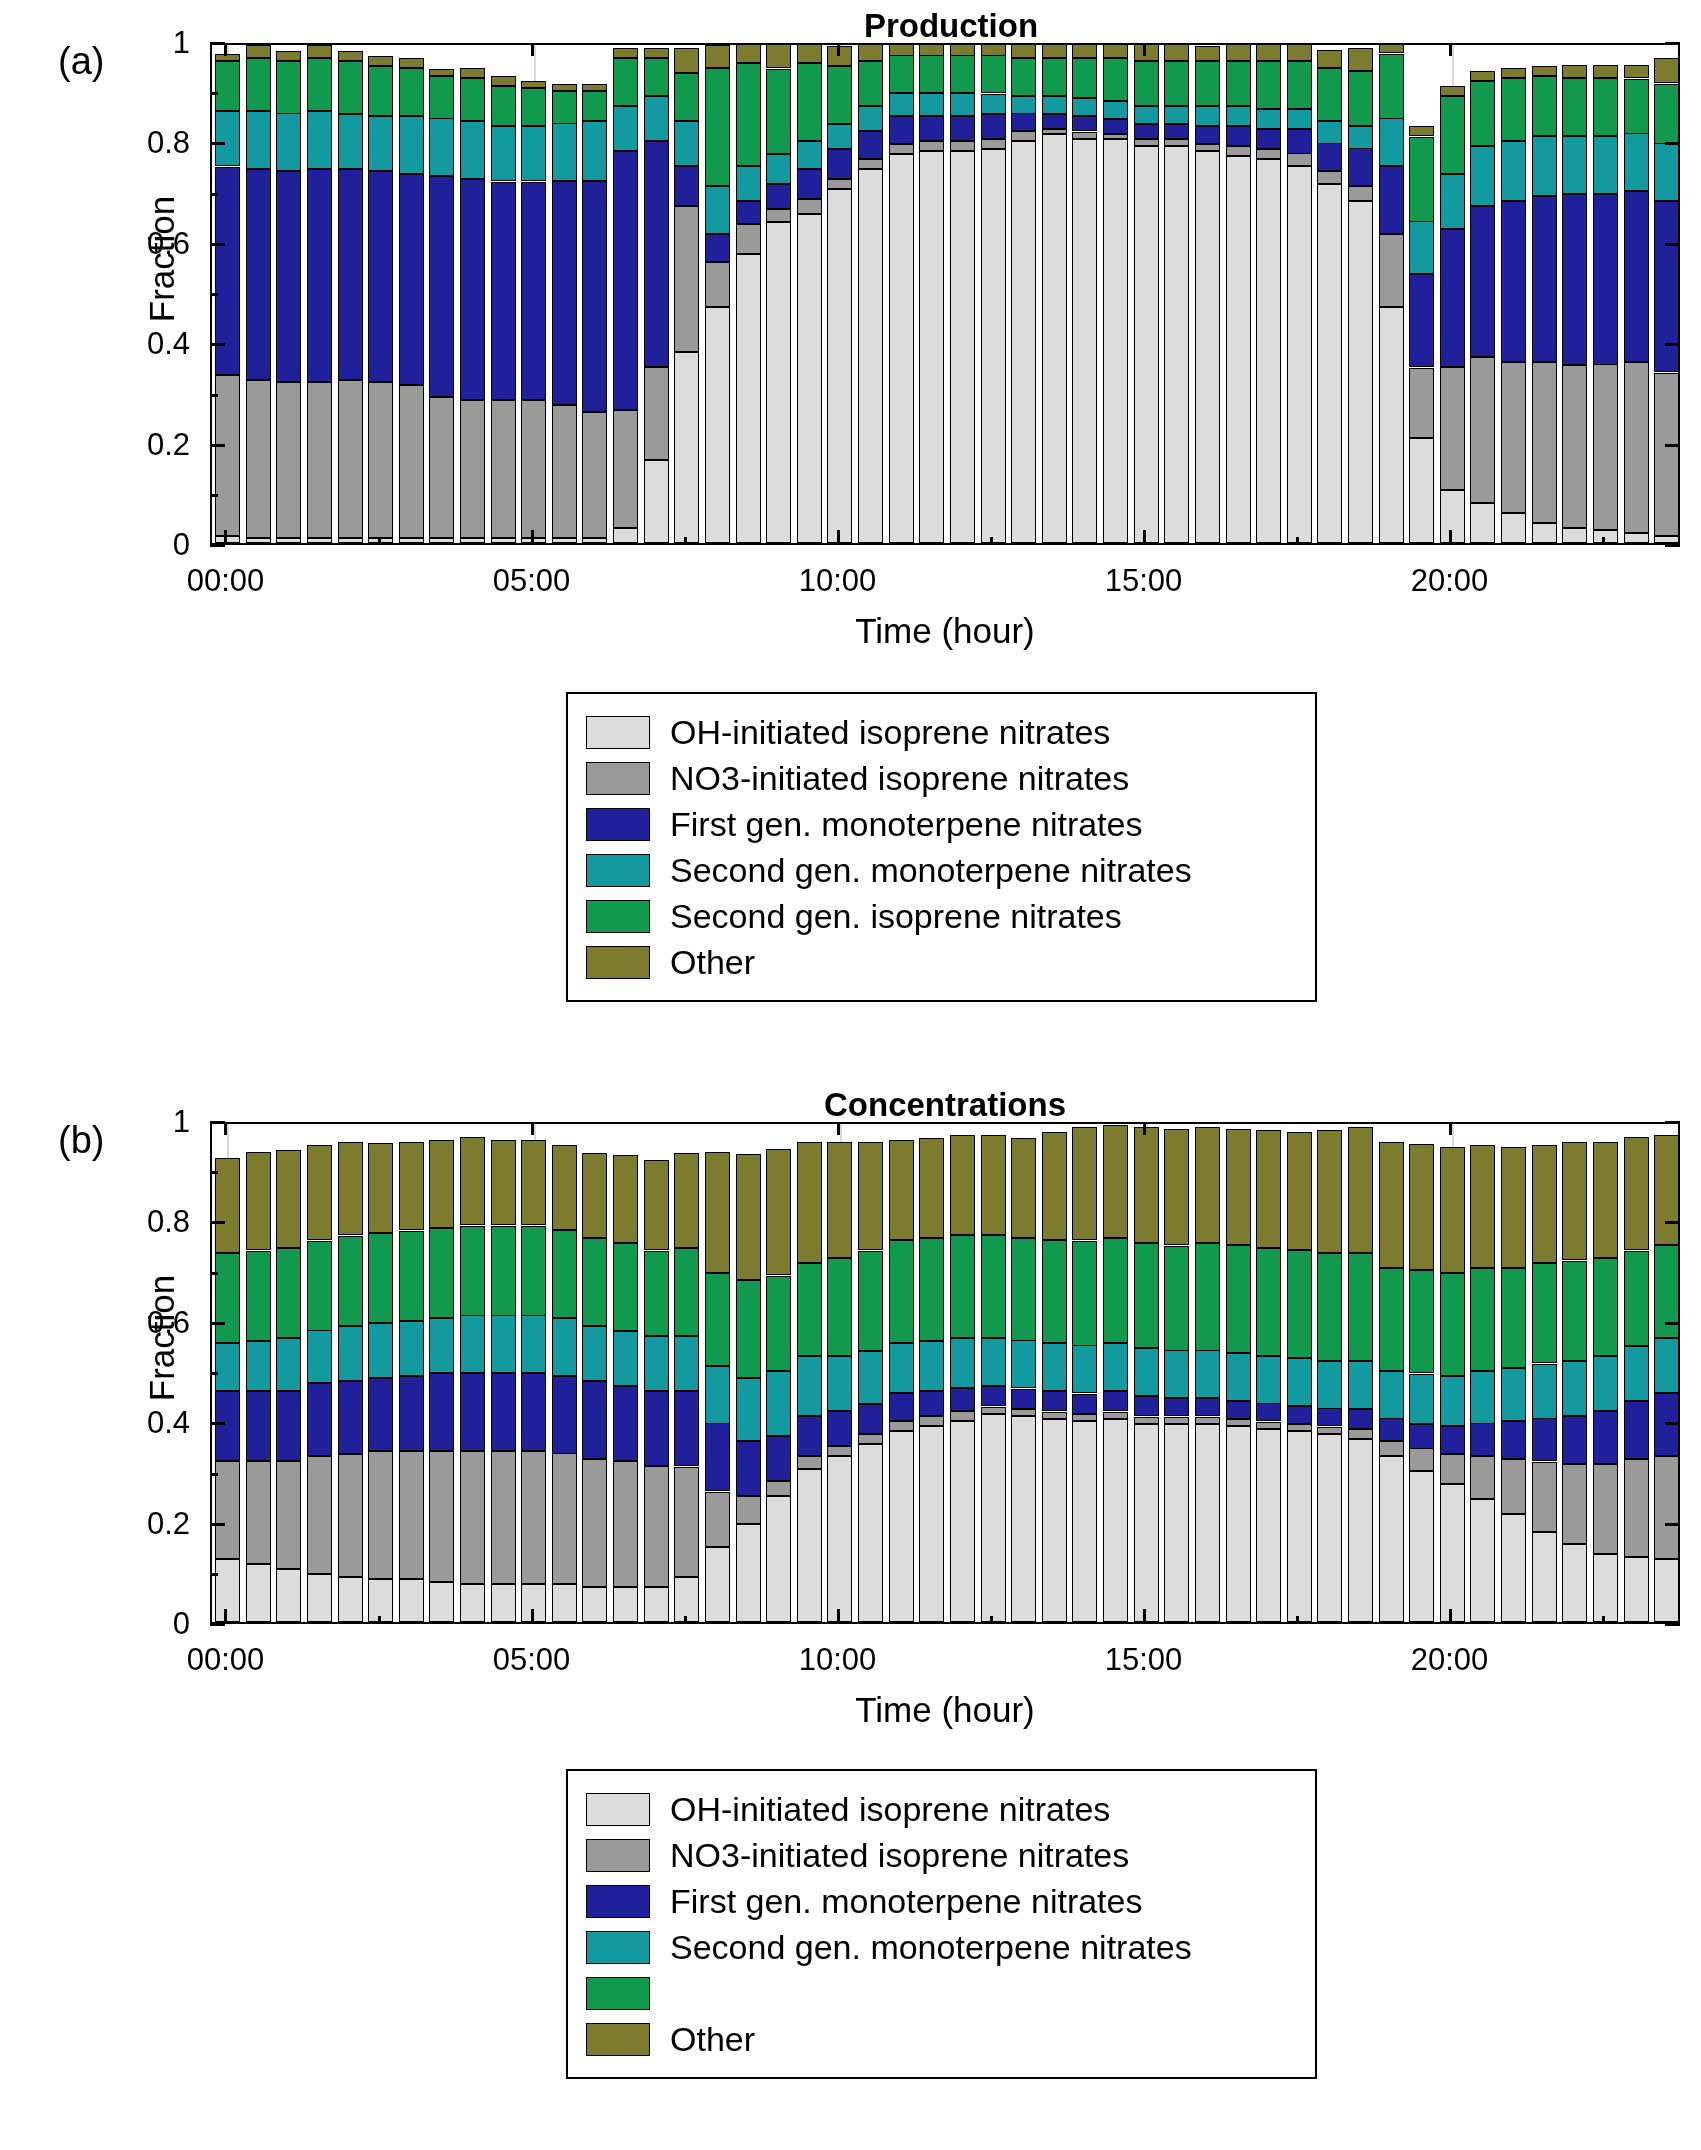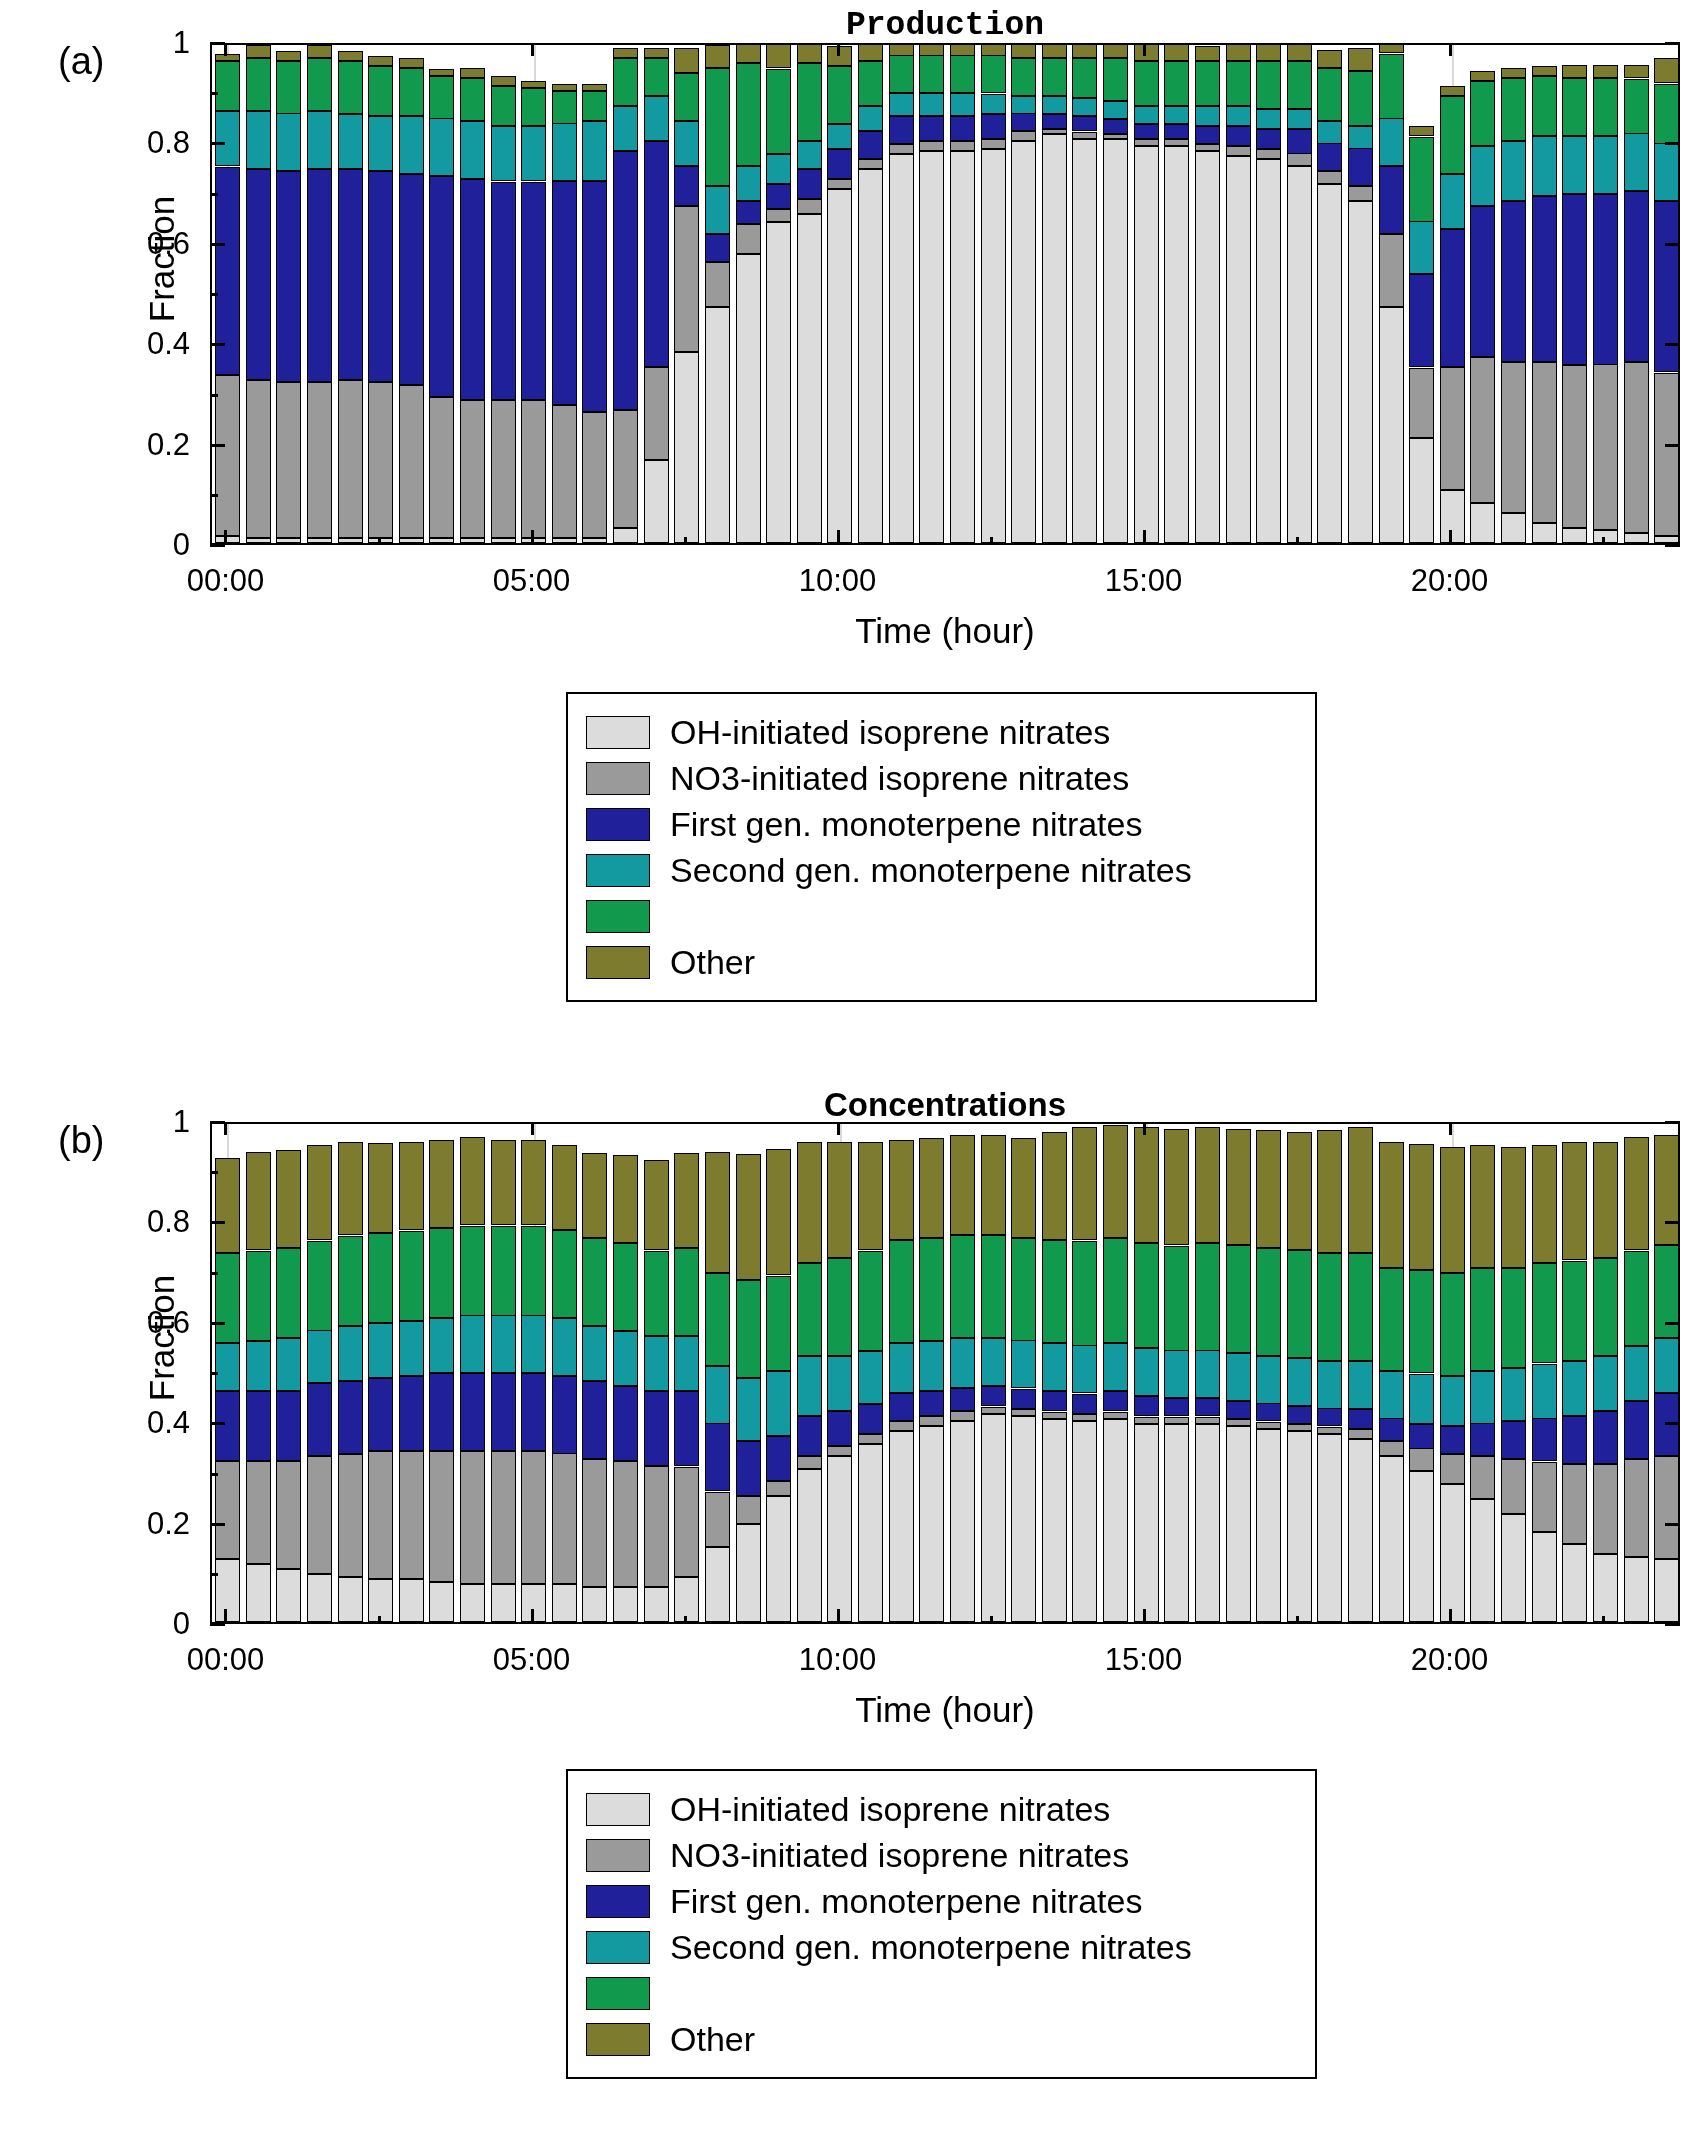--- a/index.html
+++ b/index.html
@@ -142,21 +142,21 @@
     white-space: nowrap;
   }
 </style>
 </head>
 <body>
 
 <div class="page">
 
   <div class="panel" style="top:0;height:675px;">
     <div class="panel-label" style="left:58px;top:40px;">(a)</div>
-    <div class="panel-title" style="left:210px;top:6.6px;width:1470px;font-family:Liberation Mono, monospace;">Production</div>
+    <div class="panel-title" style="left:216px;top:6.6px;width:1470px;">Production</div>
 
     <div class="plot" id="plot-a" style="left:210px;top:43px;width:1470px;height:502px;">
       <div class="bars" id="bars-a">
           <div class="gridline-v" style="left: 15.3px;"></div>
           <div class="gridline-v" style="left: 322px;"></div>
           <div class="gridline-v" style="left: 628px;"></div>
           <div class="gridline-v" style="left: 934px;"></div>
           <div class="gridline-v" style="left: 1240px;"></div>
           <div class="bar" style="left: 3.1px; width: 24.5px; height: 502px;">
             <div class="seg" style="background: rgb(220, 220, 220); bottom: 0px; height: 7.5px;"></div>
@@ -607,20 +607,21 @@
       <div class="legend-row">
         <div class="legend-swatch" style="background: rgb(32, 32, 154);"></div>
         <div class="legend-text">First gen. monoterpene nitrates</div>
       </div>
       <div class="legend-row">
         <div class="legend-swatch" style="background: rgb(19, 154, 160);"></div>
         <div class="legend-text">Second gen. monoterpene nitrates</div>
       </div>
       <div class="legend-row">
         <div class="legend-swatch" style="background: rgb(17, 154, 78);"></div>
+        <div class="legend-text">Second gen. isoprene nitrates</div>
       </div>
       <div class="legend-row">
         <div class="legend-swatch" style="background: rgb(125, 123, 46);"></div>
         <div class="legend-text">Other</div>
       </div>
     </div>
 
   <div class="panel" style="top:1079px;height:675px;">
     <div class="panel-label" style="left:58px;top:40px;">(b)</div>
     <div class="panel-title" style="left:210px;top:6.6px;width:1470px;">Concentrations</div>

